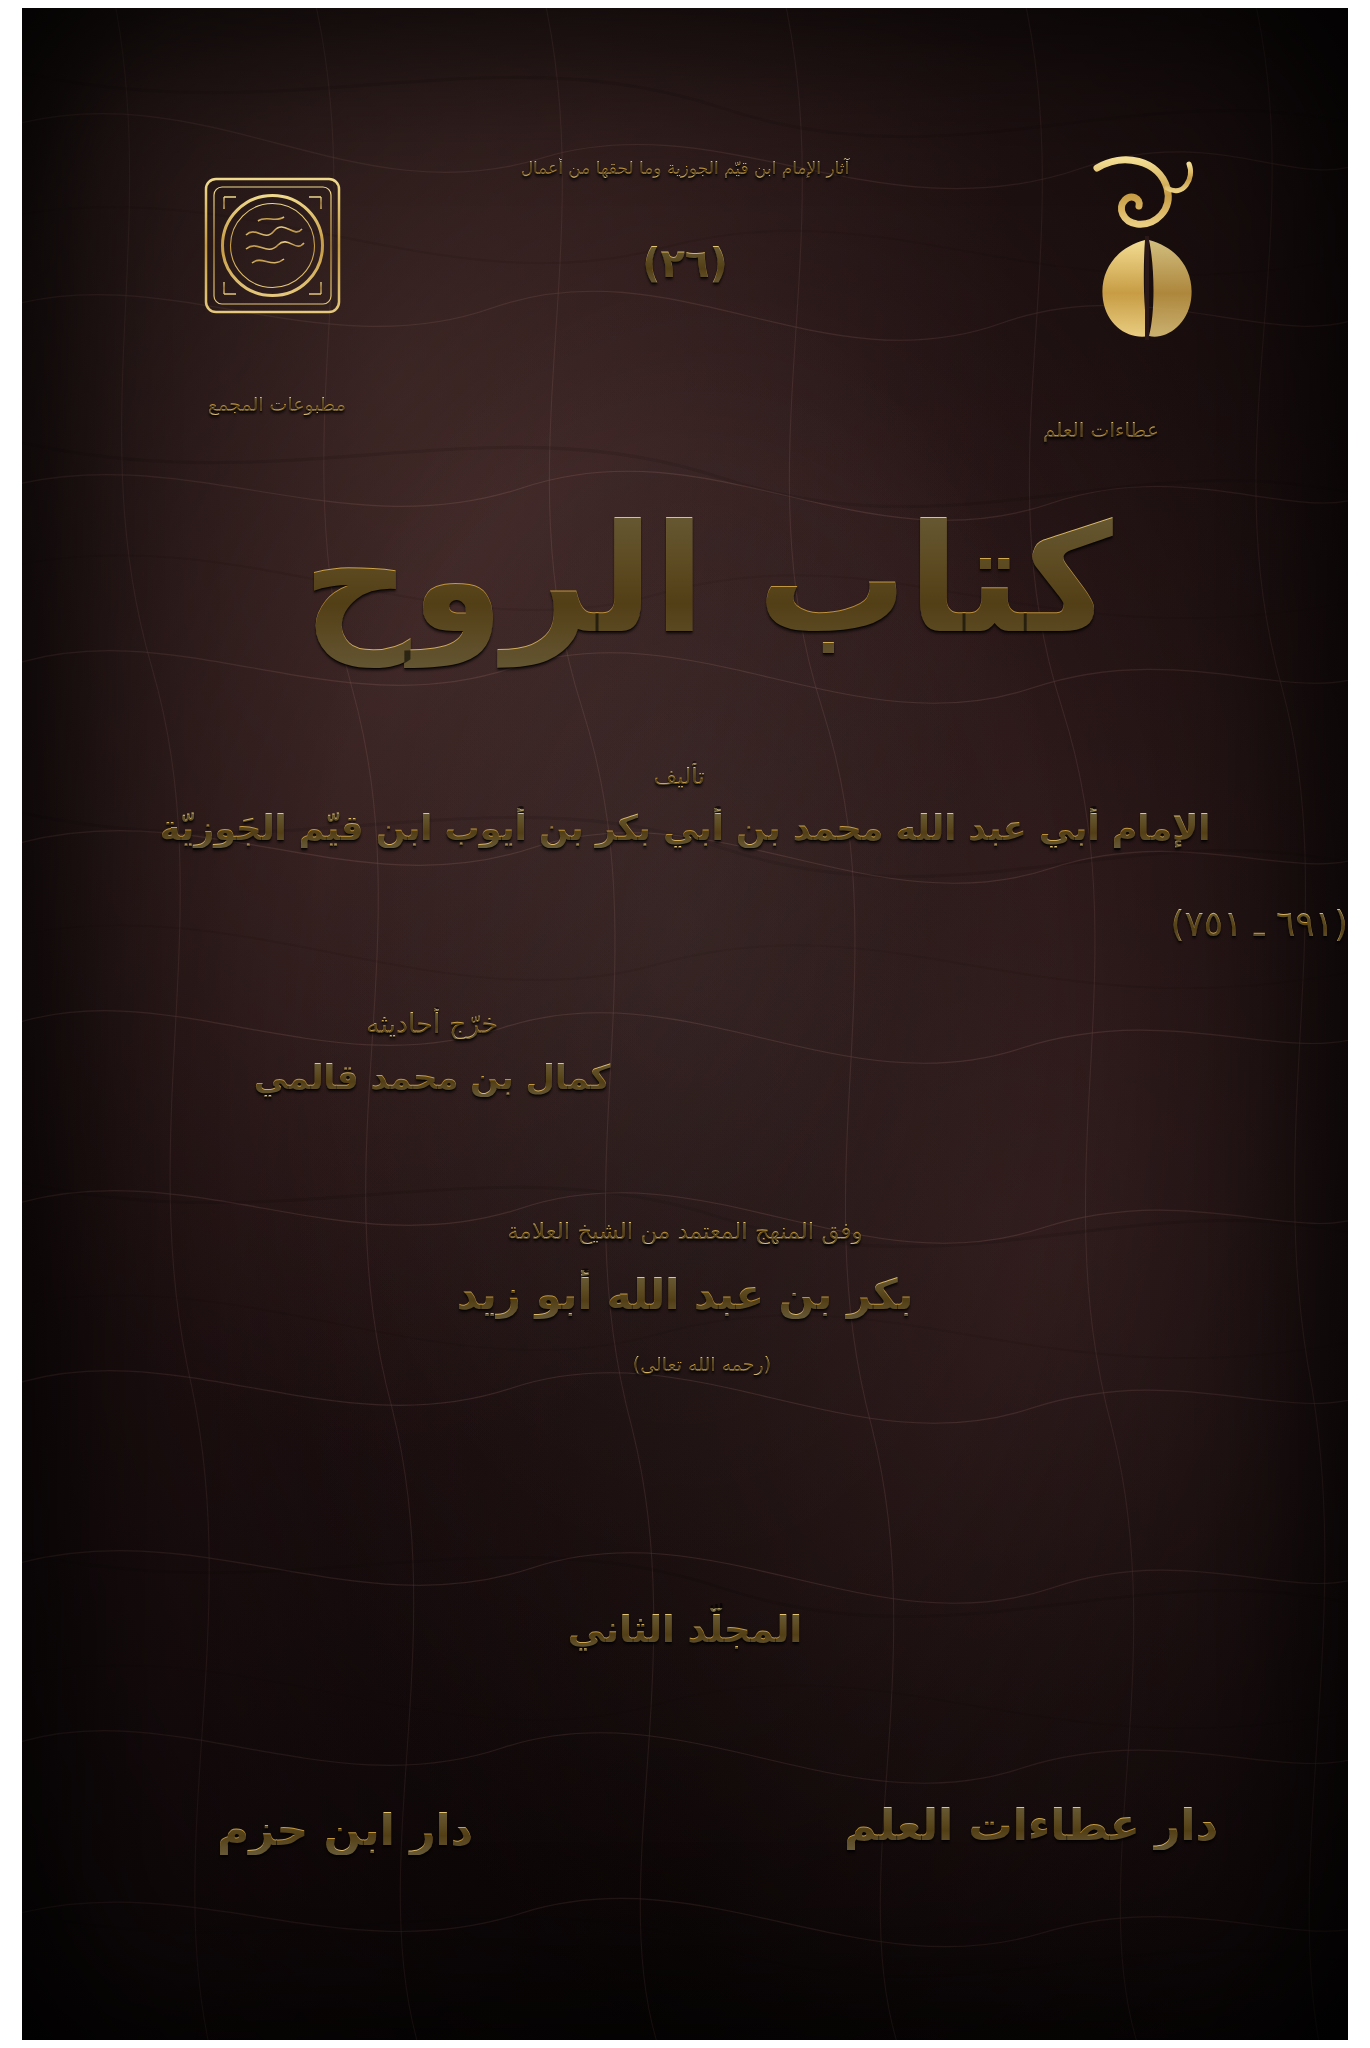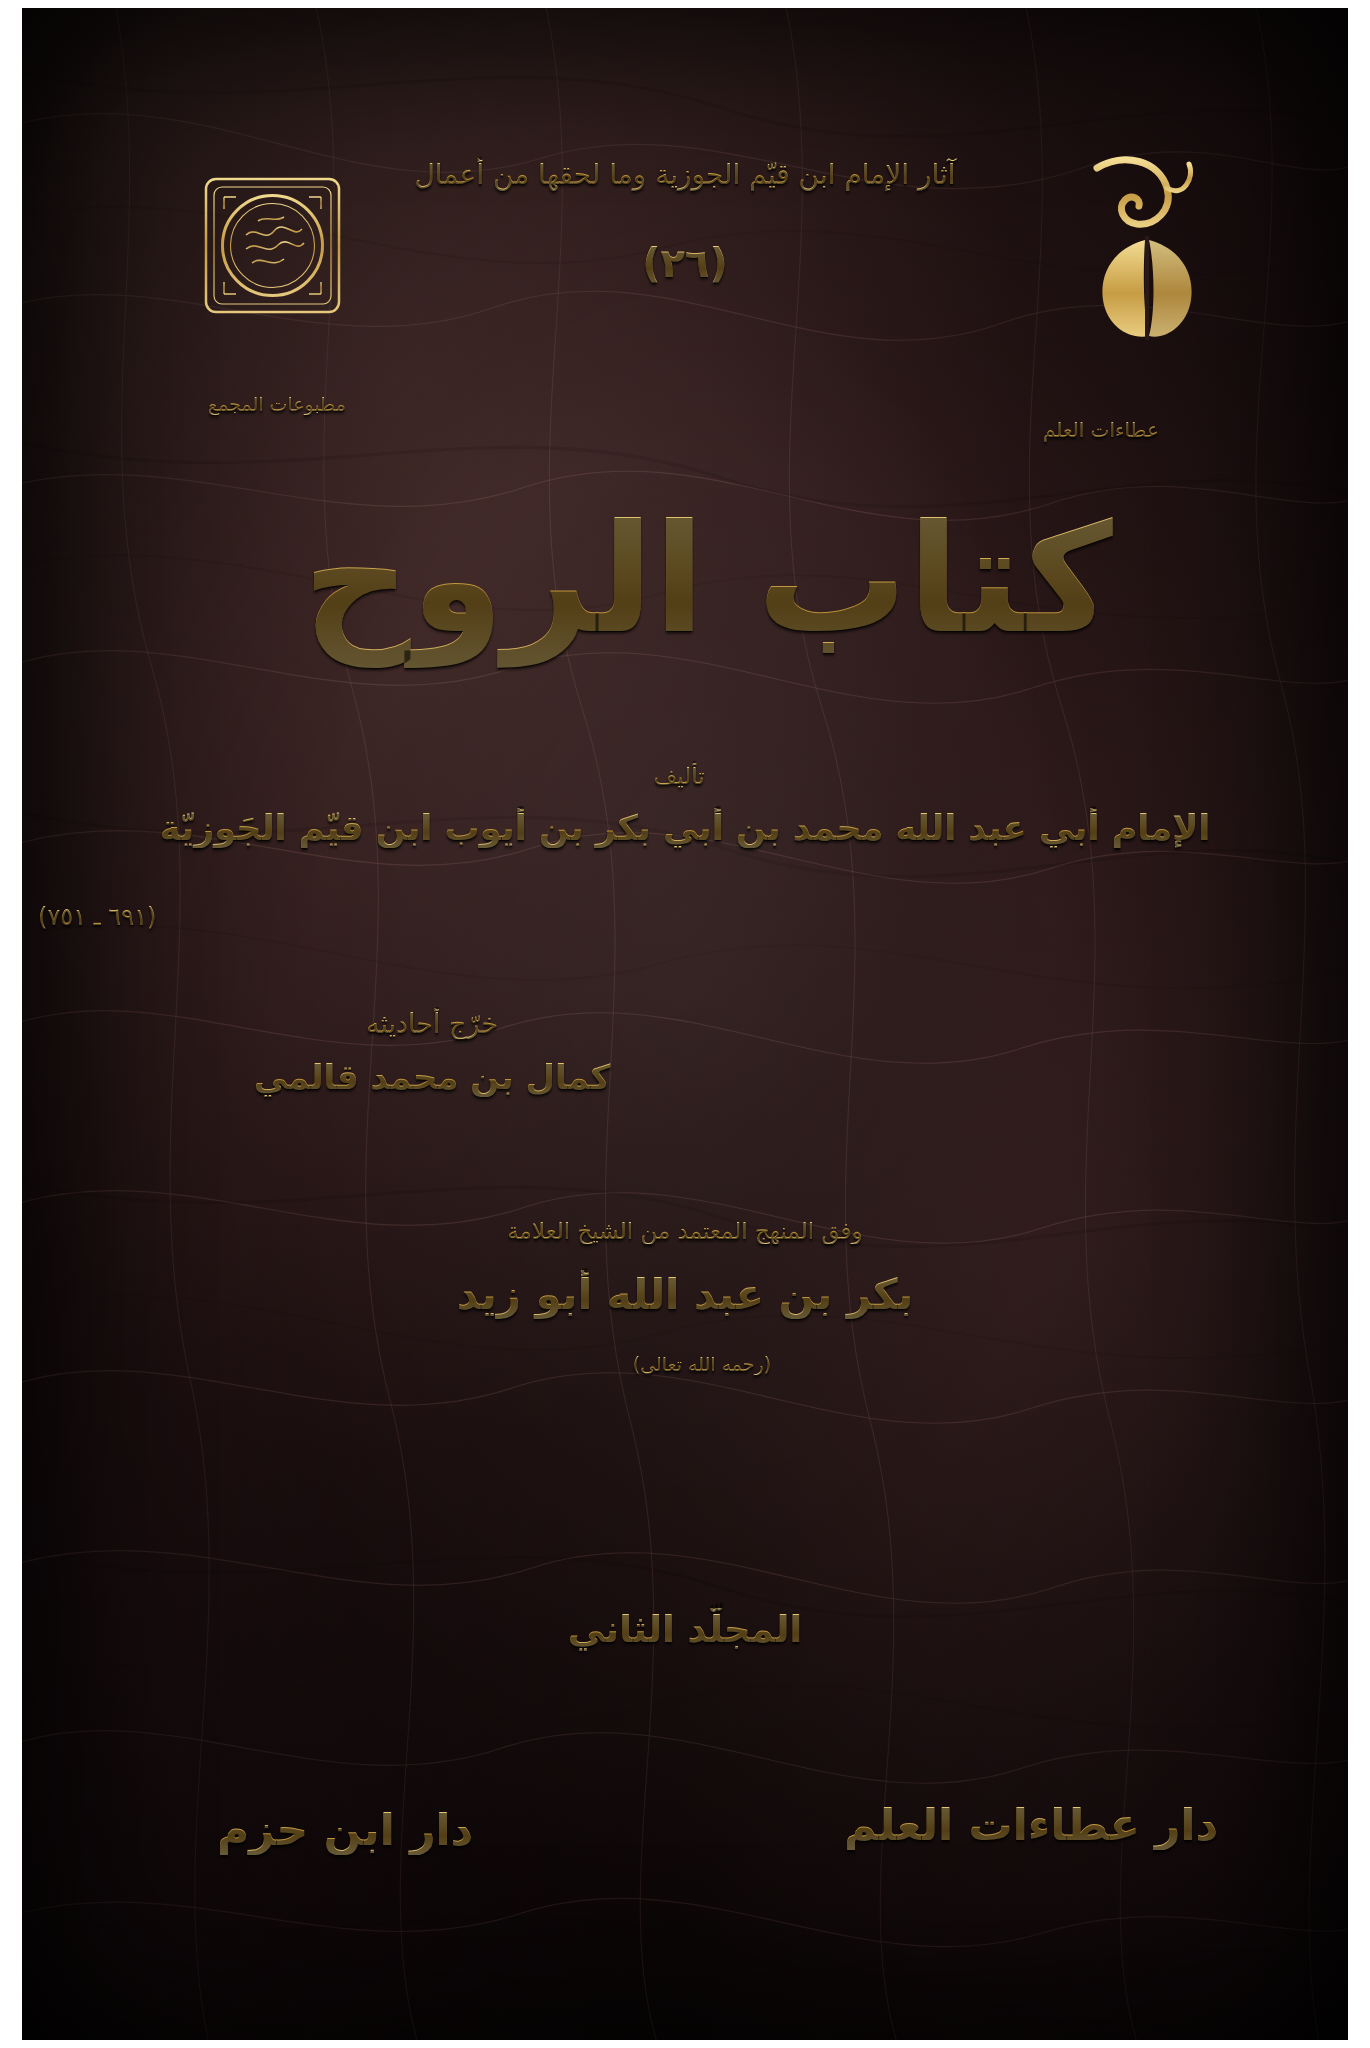--- a/index.html
+++ b/index.html
@@ -67,21 +67,21 @@
     white-space: nowrap;
   }
 
   
   .series-line {
     position: absolute;
     top: 150px;
     left: 0;
     right: 0;
     text-align: center;
-    font-size: 28px;
+    font-size: 17px;
     letter-spacing: 0px;
   }
   .series-number {
     position: absolute;
     top: 232px;
     left: 0;
     right: 0;
     text-align: center;
     font-size: 40px;
     font-weight: bold;
@@ -151,22 +151,22 @@
     top: 800px;
     left: 0; right: 0;
     text-align: center;
     font-size: 35px;
     font-weight: bold;
   }
   .author-dates {
     position: absolute;
     top: 895px;
     left: 0; right: 0;
-    text-align: left;
-    font-size: 24px;
+    text-align: right;
+    font-size: 36px;
     letter-spacing: 1px;
     margin-left: 16px;
   }
 
   
   .ed-col-right {
     position: absolute;
     top: 1000px;
     right: 200px;
     width: 420px;

